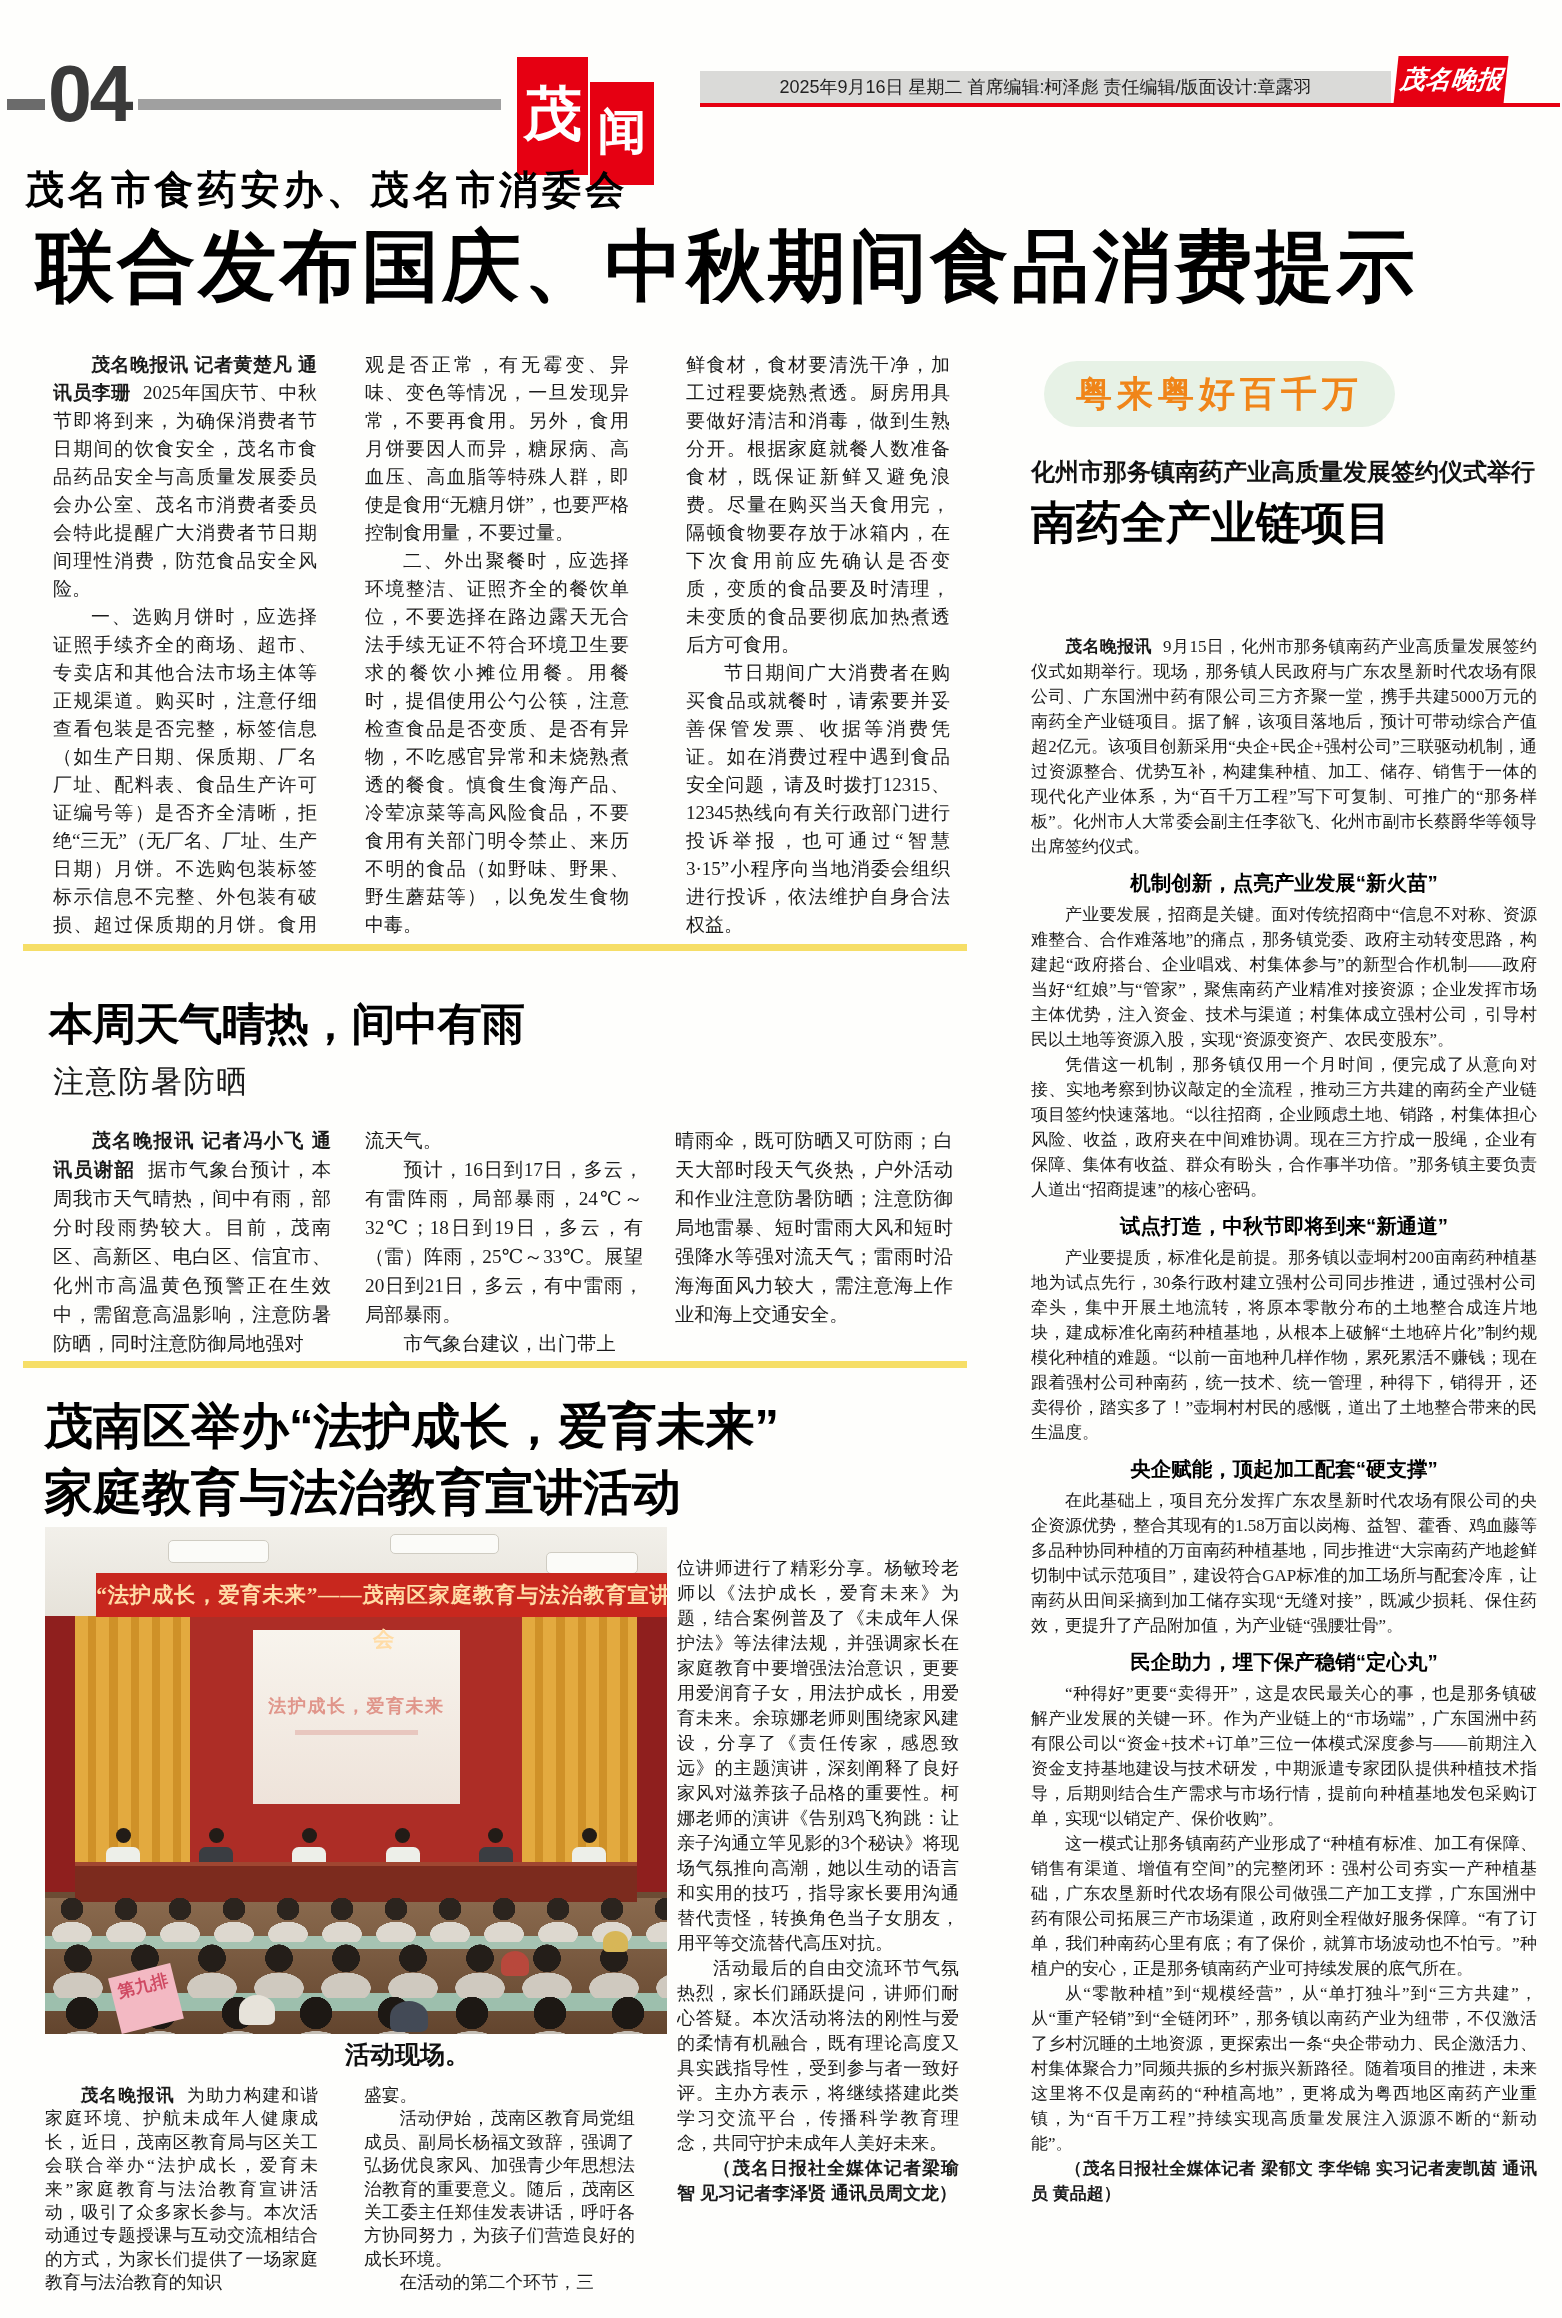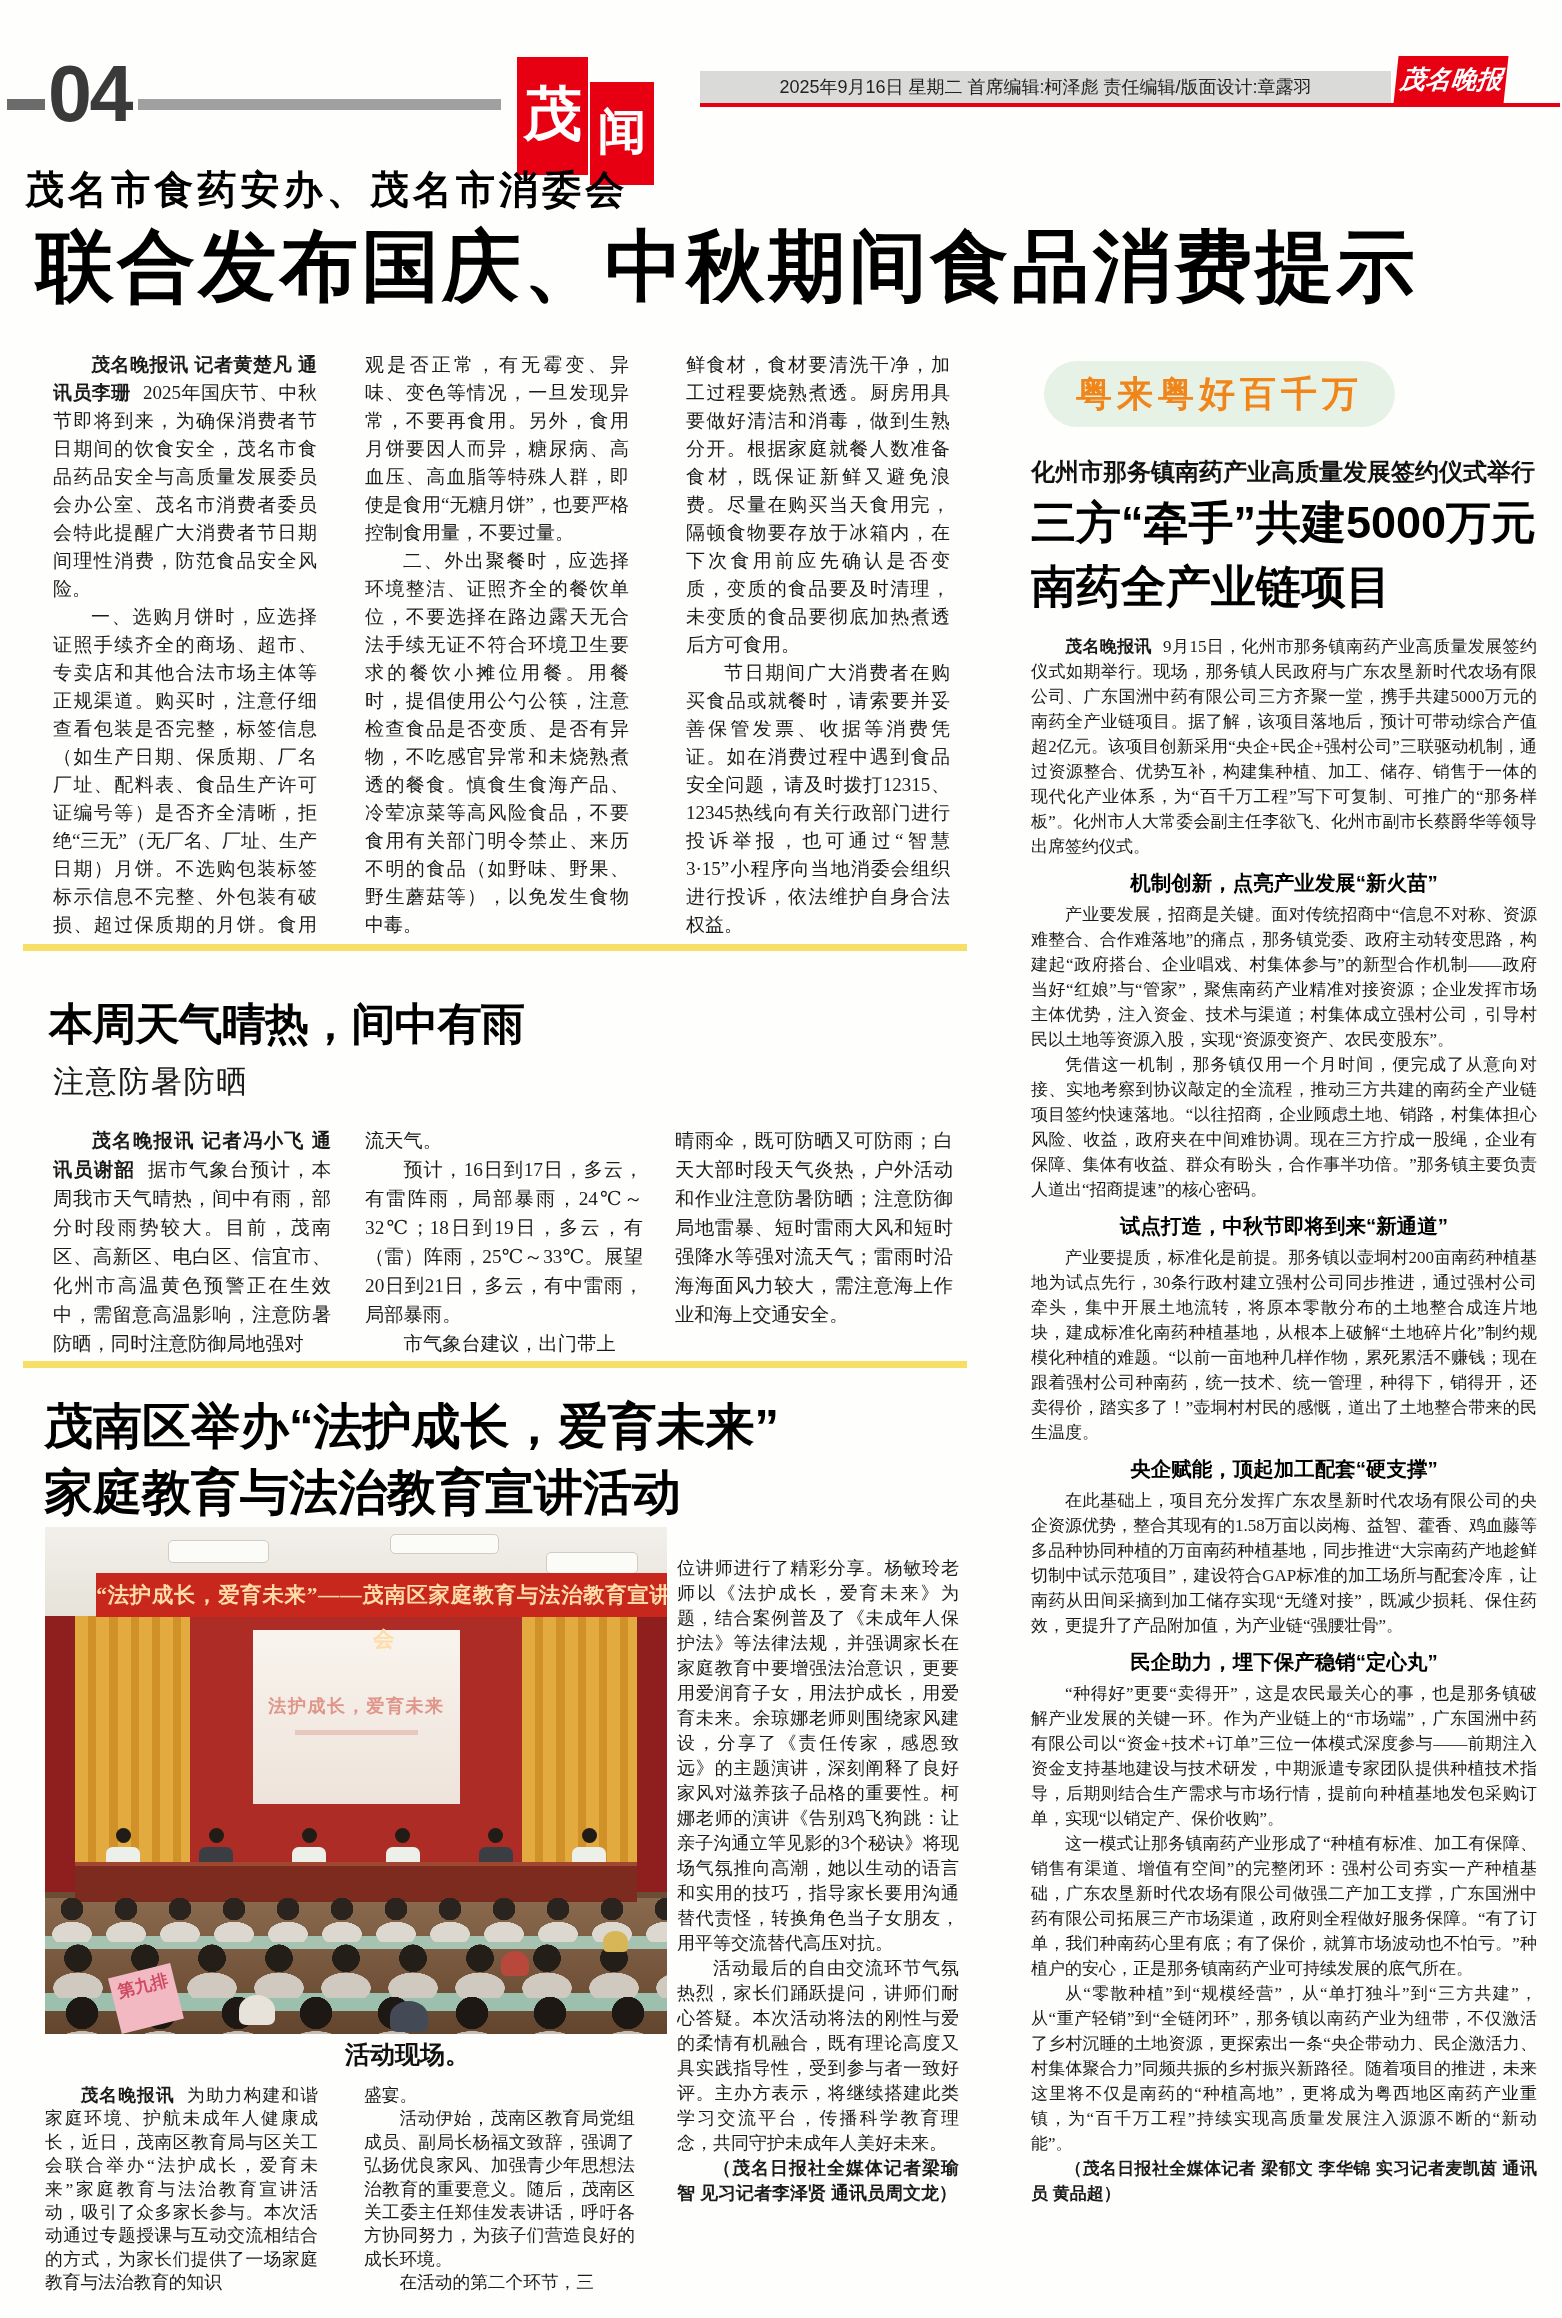--- a/index.html
+++ b/index.html
@@ -222,21 +222,20 @@
   </div>
   <div class="col fam-col fam-cB">
     <p class="noind">盛宴。</p>
     <p>活动伊始，茂南区教育局党组成员、副局长杨福文致辞，强调了弘扬优良家风、加强青少年思想法治教育的重要意义。随后，茂南区关工委主任郑佳发表讲话，呼吁各方协同努力，为孩子们营造良好的成长环境。</p>
     <p>在活动的第二个环节，三</p>
   </div>
 
   <div class="abs ny-badge">粤来粤好百千万</div>
   <div class="abs ny-kicker">化州市那务镇南药产业高质量发展签约仪式举行</div>
   <div class="abs ny-headline">
-    <div>三方“牵手”共建5000万元</div>
     <div>南药全产业链项目</div>
   </div>
   <div class="abs ny-body">
     <p><span class="byline">茂名晚报讯 </span><span>9月15日，化州市那务镇南药产业高质量发展签约仪式如期举行。现场，那务镇人民政府与广东农垦新时代农场有限公司、广东国洲中药有限公司三方齐聚一堂，携手共建5000万元的南药全产业链项目。据了解，该项目落地后，预计可带动综合产值超2亿元。该项目创新采用“央企+民企+强村公司”三联驱动机制，通过资源整合、优势互补，构建集种植、加工、储存、销售于一体的现代化产业体系，为“百千万工程”写下可复制、可推广的“那务样板”。化州市人大常委会副主任李欲飞、化州市副市长蔡爵华等领导出席签约仪式。</span></p>
     <p class="ny-sub">机制创新，点亮产业发展“新火苗”</p>
     <p>产业要发展，招商是关键。面对传统招商中“信息不对称、资源难整合、合作难落地”的痛点，那务镇党委、政府主动转变思路，构建起“政府搭台、企业唱戏、村集体参与”的新型合作机制——政府当好“红娘”与“管家”，聚焦南药产业精准对接资源；企业发挥市场主体优势，注入资金、技术与渠道；村集体成立强村公司，引导村民以土地等资源入股，实现“资源变资产、农民变股东”。</p>
     <p>凭借这一机制，那务镇仅用一个月时间，便完成了从意向对接、实地考察到协议敲定的全流程，推动三方共建的南药全产业链项目签约快速落地。“以往招商，企业顾虑土地、销路，村集体担心风险、收益，政府夹在中间难协调。现在三方拧成一股绳，企业有保障、集体有收益、群众有盼头，合作事半功倍。”那务镇主要负责人道出“招商提速”的核心密码。</p>
     <p class="ny-sub">试点打造，中秋节即将到来“新通道”</p>
     <p>产业要提质，标准化是前提。那务镇以壶垌村200亩南药种植基地为试点先行，30条行政村建立强村公司同步推进，通过强村公司牵头，集中开展土地流转，将原本零散分布的土地整合成连片地块，建成标准化南药种植基地，从根本上破解“土地碎片化”制约规模化种植的难题。“以前一亩地种几样作物，累死累活不赚钱；现在跟着强村公司种南药，统一技术、统一管理，种得下，销得开，还卖得价，踏实多了！”壶垌村村民的感慨，道出了土地整合带来的民生温度。</p>
     <p class="ny-sub">央企赋能，顶起加工配套“硬支撑”</p>

